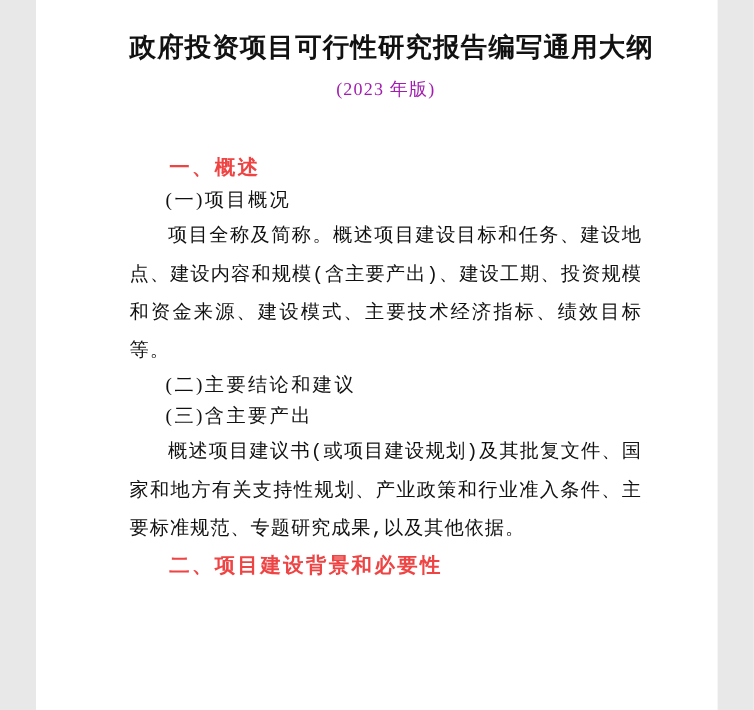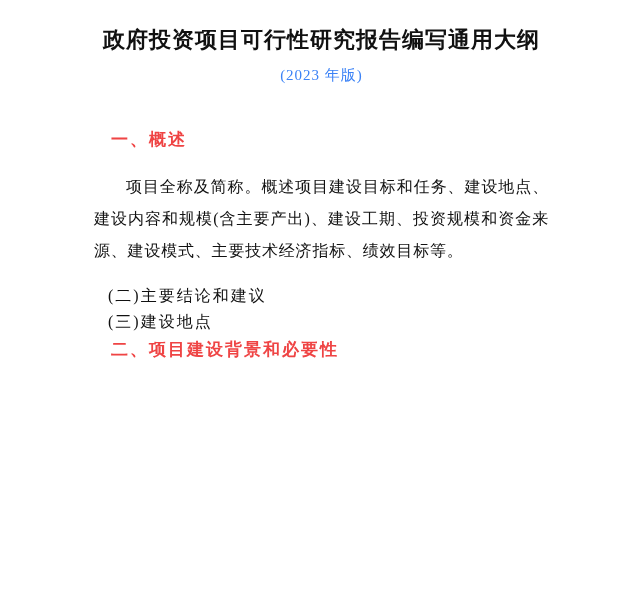--- a/index.html
+++ b/index.html
@@ -1,18 +1,18 @@
 <!DOCTYPE html>
 <html><head>
 <meta charset="utf-8">
 <style>
   html, body { margin: 0; padding: 0; background: #e8e8e8; }
   .page {
     position: relative;
-    width: 628px;
+    width: 568px;
     height: 592px;
     margin: 0 auto;
     background: #ffffff;
     color: #111111;
     overflow: hidden;
     box-sizing: border-box;
     padding: 27px 63px 0 78px;
   }
   .doc-title {
     margin: 0;
@@ -25,21 +25,21 @@
     color: #111111;
     white-space: nowrap;
   }
   .doc-subtitle {
     margin: 13px 0 0 0;
     font-family: "Liberation Serif", serif;
     font-size: 15px;
     line-height: 18px;
     letter-spacing: 1px;
     text-align: center;
-    color: #3b82f6;
+    color: #a21caf;
   }
   .content {
     margin-top: 41px;
   }
   .h1 {
     margin: 0;
     font-family: "Liberation Sans", sans-serif;
     font-weight: 700;
     font-size: 17px;
     line-height: 30px;
@@ -51,39 +51,41 @@
     margin: 0;
     font-family: "Liberation Serif", serif;
     font-weight: 400;
     font-size: 16px;
     line-height: 26px;
     letter-spacing: 2px;
     text-indent: 30px;
     color: #111111;
   }
   .para {
-    margin: 16px;
-    font-family: Liberation Serif, serif;
+    margin: 0;
+    font-family: Liberation Mono, monospace;
     font-size: 16px;
     line-height: 32px;
     letter-spacing: 0.8px;
     text-indent: 2em;
     text-align: justify;
     text-align-last: left;
     text-justify: inter-character;
     color: #111111;
   }
 </style>
 </head>
 <body>
 
 <div class="page">
   <h1 class="doc-title">政府投资项目可行性研究报告编写通用大纲</h1>
   <div class="doc-subtitle">(2023 年版)</div>
 
   <div class="content">
     <h2 class="h1">一、概述</h2>
+    <h3 class="h2">(一)项目概况</h3>
     <p class="para">项目全称及简称。概述项目建设目标和任务、建设地点、建设内容和规模(含主要产出)、建设工期、投资规模和资金来源、建设模式、主要技术经济指标、绩效目标等。</p>
     <h3 class="h2">(二)主要结论和建议</h3>
-    <h3 class="h2">(三)建设地点</h3>
+    <h3 class="h2">(三)含主要产出</h3>
+    <p class="para">概述项目建议书(或项目建设规划)及其批复文件、国家和地方有关支持性规划、产业政策和行业准入条件、主要标准规范、专题研究成果,以及其他依据。</p>
     <h2 class="h1">二、项目建设背景和必要性</h2>
   </div>
 </div>
 
 </body></html>

